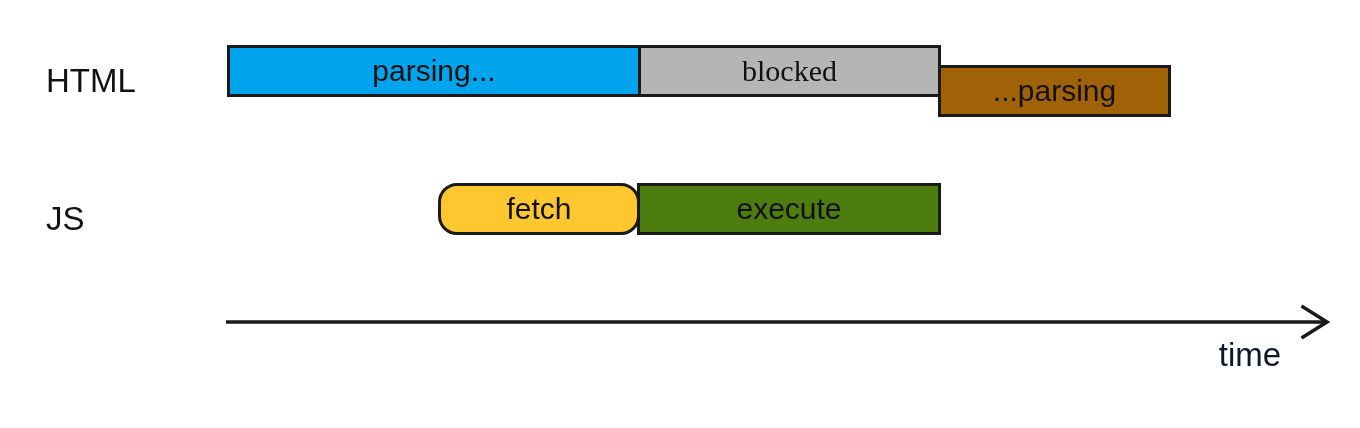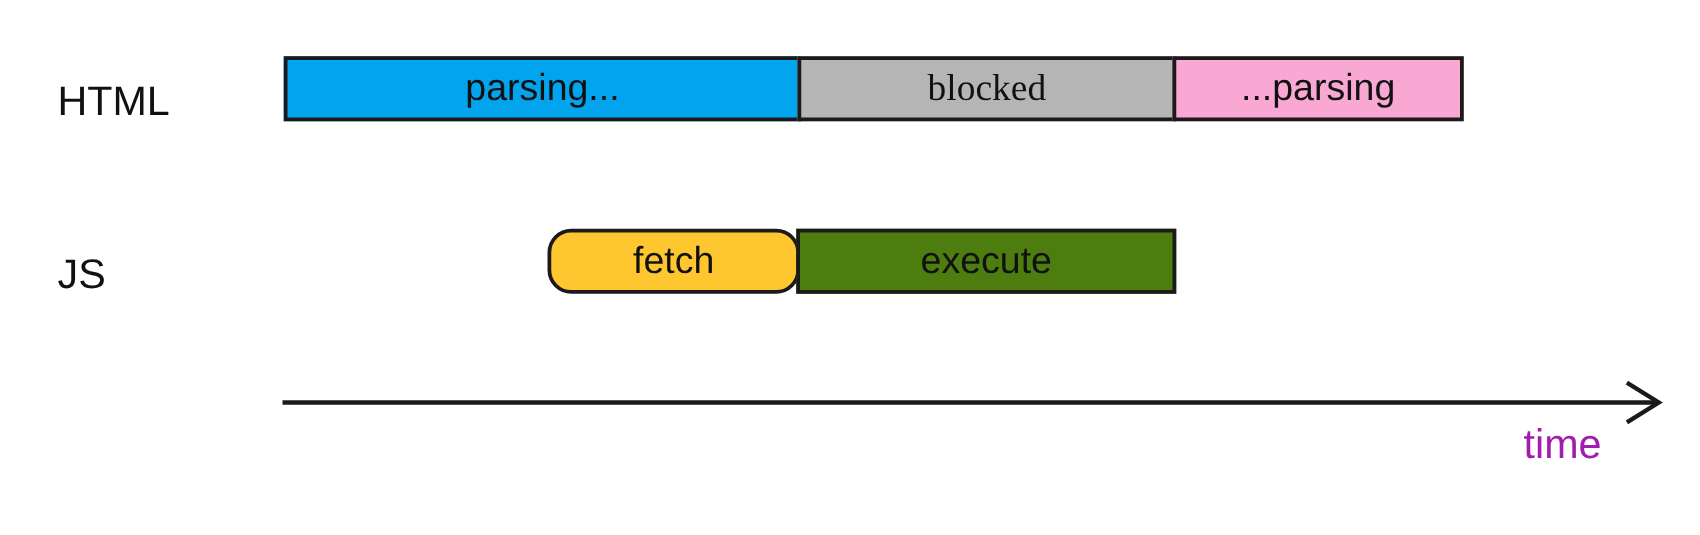--- a/index.html
+++ b/index.html
@@ -56,38 +56,38 @@
     height: 50px;
     display: block;
   }
   .axis-label {
     position: absolute;
     left: 1180px;
     top: 336px;
     width: 140px;
     text-align: center;
     font-size: 33px;
-    color: #a21caf;
+    color: #0f172a;
   }
 </style>
 </head>
 <body>
 
 <div class="canvas">
 
   <div class="row-label js-row">JS</div>
   <div class="row-label html-row">HTML</div>
 
   <div class="bar parsing-start" style="background-color: rgb(3, 164, 238);">
     <span>parsing...</span>
   </div>
   <div class="bar blocked" style="background-color: rgb(181, 181, 181);">
     <span>blocked</span>
   </div>
-  <div class="bar parsing-end" style="background-color: #f9a8d4;">
+  <div class="bar parsing-end" style="background-color: #a16207; margin-top: 20px;">
     <span>...parsing</span>
   </div>
 
   <div class="bar fetch" style="background-color: rgb(254, 198, 47);">
     <span>fetch</span>
   </div>
   <div class="bar execute" style="background-color: #4d7c0f;">
     <span>execute</span>
   </div>
 

